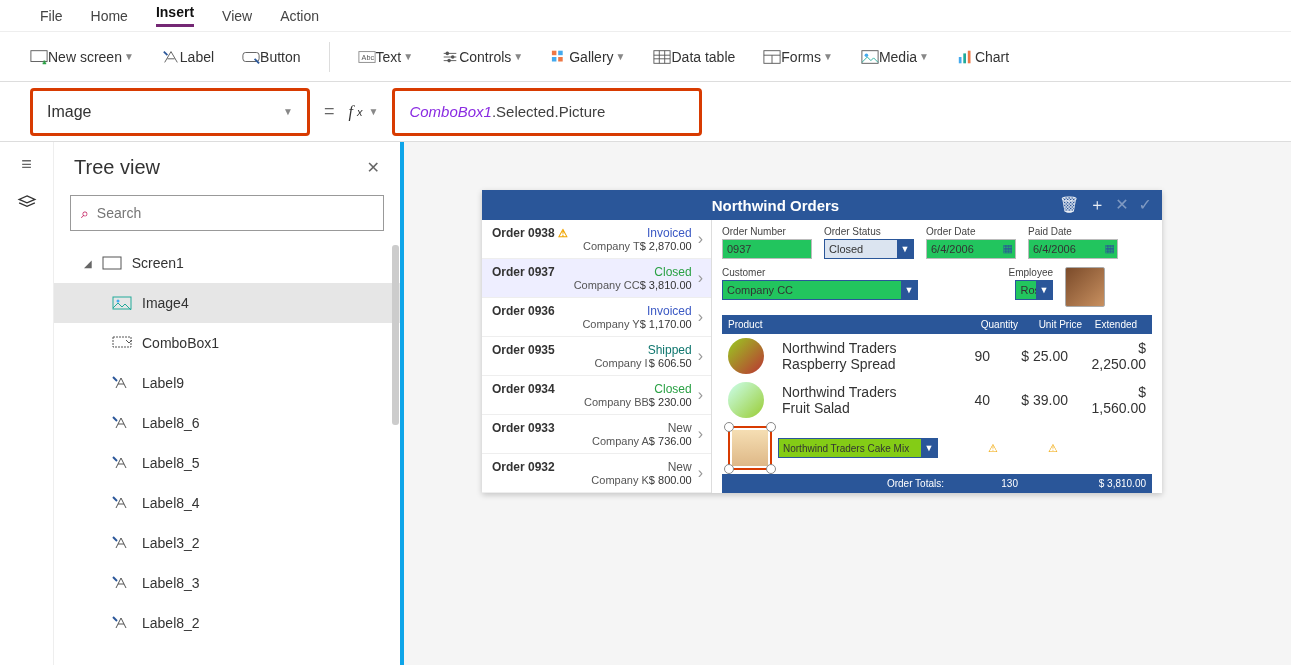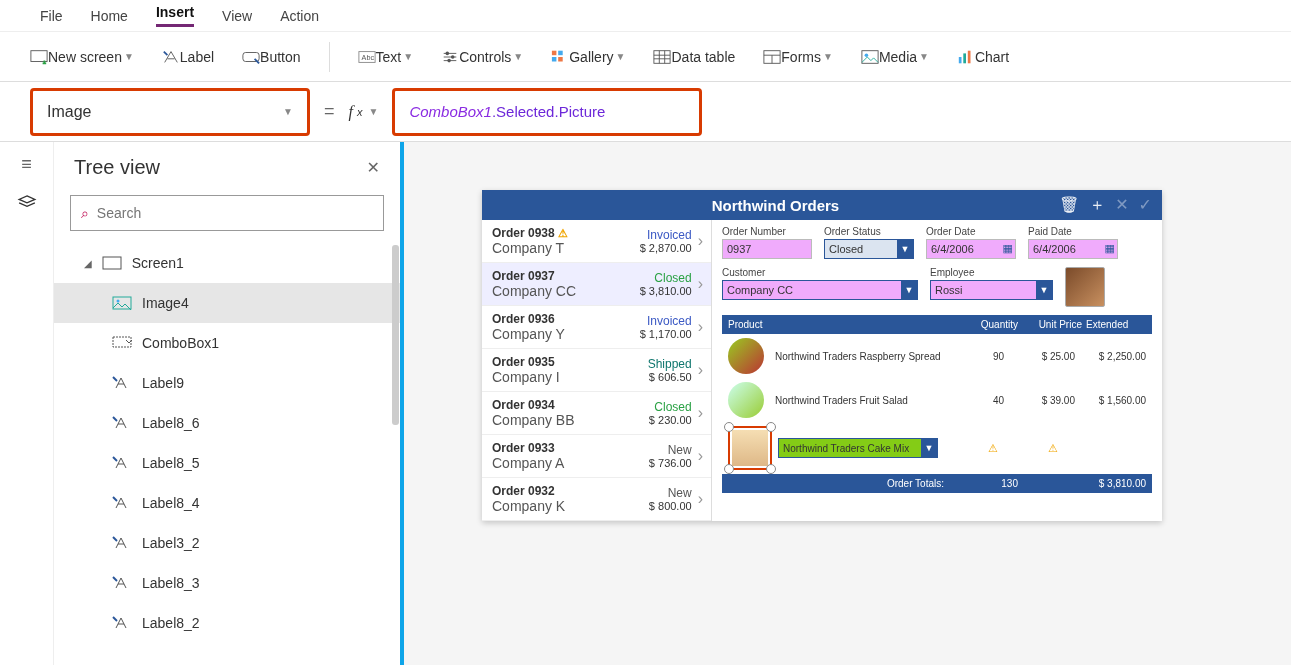--- a/index.html
+++ b/index.html
@@ -17,21 +17,21 @@
   .ribbon svg, .ribbon .ic { width: 18px; height: 18px; }
 
   
   .formula-row { display: flex; align-items: center; height: 60px; padding: 8px 30px; gap: 14px; border-bottom: 1px solid #ddd;}
   .prop-box { border: 3px solid #d83b01; border-radius:4px; width: 280px; height: 48px; display:flex; align-items:center; padding:0 14px; justify-content:space-between; font-size:16px;}
   .eq { font-size:18px; color:#666;}
   .fx { font-size:16px; font-style: italic; color:#333; display:flex; align-items:center; gap:4px;}
   .fx .chev{font-size:10px;}
   .formula-box{ border:3px solid #d83b01; border-radius:4px; height:48px; flex:0 0 310px; display:flex; align-items:center; padding:0 14px; font-family: Consolas, monospace; font-size:15px;}
   .fxpart1{ color:#8a2be2; font-style:italic;}
-  .fxpart2{ color:#6d28d9;}
+  .fxpart2{ color:#404040;}
 
   
   .main { display:flex; height: calc(665px - 32px - 50px - 60px); }
   .leftrail{ width: 54px; border-right:1px solid #eee; display:flex; flex-direction:column; align-items:center; padding-top:12px; gap:20px;}
   .leftrail .ic{ width:20px; height:14px;}
 
   
   .treepanel{ width: 350px; border-right:4px solid #0ea5e9; display:flex; flex-direction:column;}
   .tree-head{ display:flex; justify-content:space-between; align-items:center; padding:14px 20px 10px 20px;}
   .tree-head h2{ font-size:20px; font-weight:400;}
@@ -51,48 +51,48 @@
   .app-title-text{ flex:1; text-align:center; font-weight:600; font-size:15px;}
   .app-title-icons{ display:flex; gap:10px; font-size:16px;}
   .app-title-icons span{ opacity:.9;}
   .app-title-icons .dim{ opacity:.4;}
 
   .app-body{ display:flex;}
   .orderlist{ width:230px; border-right:1px solid #ddd;}
   .order-item{ display:flex; align-items:center; padding:6px 8px 6px 10px; border-bottom:1px solid #eee; position:relative;}
   .order-item .info{flex:1;}
   .order-item .order-id{font-weight:600; font-size:12px;}
-  .order-item .company{font-size:14px; color:#555;}
+  .order-item .company{font-size:11px; color:#555;text-align:right;}
   .order-item .right{ text-align:right; font-size:11px; margin-right:6px;}
   .order-item .status{font-size:12px;}
   .status.invoiced{color:#3b59c4;}
   .status.closed{color:#2aa144;}
   .status.shipped{color:#0f766e;}
   .status.new{color:#555;}
   .order-item .chevron{ color:#999; font-size:16px;}
   .order-item.selected{ background:#eef;}
   .warning-tri{ color:#f0a500; font-size:11px;}
 
   .details{ flex:1; padding:6px 10px 0 10px; font-size:11px;}
   .drow{ display:flex; gap:12px; margin-bottom:8px;}
   .dfield{ display:flex; flex-direction:column; gap:2px;}
   .dfield label{ font-size:10px; color:#444;}
-  .dinput{ border:1px solid #2a5699; height:20px; padding:0 4px; font-size:11px; display:flex; align-items:center; background:#f0abfc; position:relative;}
+  .dinput{ border:1px solid #2a5699; height:20px; padding:0 4px; font-size:11px; display:flex; align-items:center; background:#22c55e; position:relative;}
   .dinput.plain{border:1px solid #bbb;}
   .dinput .ddarrow{ position:absolute; right:0; top:0; width:16px; height:100%; background:#2a5699; color:#fff; display:flex; align-items:center; justify-content:center; font-size:9px;}
   .dinput .calico{ position:absolute; right:2px; top:2px; color:#2a5699; font-size:11px;}
   .photo{ width:40px; height:40px; border:1px solid #aaa; background:linear-gradient(135deg,#7b4b2a,#c89060); border-radius:2px;}
   .notes{ width:100%; height:20px; border:2px solid #2a5699;}
 
   .prodhead{ background:#2a5699; color:#fff; font-size:10px; display:flex; padding:4px 6px; gap:4px; margin-top:4px;}
   .prodhead .c1{flex:1;}
   .prodhead .c2{width:50px; text-align:right;}
   .prodhead .c3{width:60px; text-align:right;}
-  .prodhead .c4{width:60px; text-align:left;}
-  .prodrow{ display:flex; align-items:center; padding:4px 6px; gap:11px; font-size:10px;}
+  .prodhead .c4{width:60px; text-align:center;}
+  .prodrow{ display:flex; align-items:center; padding:4px 6px; gap:18px; font-size:14px;}
   .prodrow .thumb{width:36px;height:36px; background:linear-gradient(135deg,#9c2,#b33); border-radius:50%;}
   .prodrow .thumb.salad{background:linear-gradient(135deg,#cfe,#9c3);}
   .prodrow .pname{flex:1;}
   .prodrow .pq{width:50px; text-align:right;}
   .prodrow .pu{width:60px; text-align:right;}
   .prodrow .pe{width:60px; text-align:right;}
 
   .newline{ display:flex; align-items:center; gap:6px; padding:4px 6px;}
   .sel-box{ border:2px solid #d83b01; padding:2px; display:flex; align-items:center; position:relative;}
   .sel-handle{ width:10px;height:10px; background:#fff; border:1px solid #888; border-radius:50%; position:absolute;}
@@ -461,21 +461,21 @@
               </div>
           </div>
           <div class="drow">
             <div class="dfield" style="width:196px;">
                 <label>Customer</label>
                 <div class="dinput">
                   <span>Company CC</span>
                   <span class="ddarrow">▼</span>
                 </div>
               </div>
-            <div class="dfield" style="width:123px;">
+            <div class="dfield" style="width:123px;align-items:flex-end;">
                 <label>Employee</label>
                 <div class="dinput">
                   <span>Rossi</span>
                   <span class="ddarrow">▼</span>
                 </div>
               </div>
             <div class="photo"></div>
           </div>
           <div class="prodhead">
             <span class="c1">Product</span>

